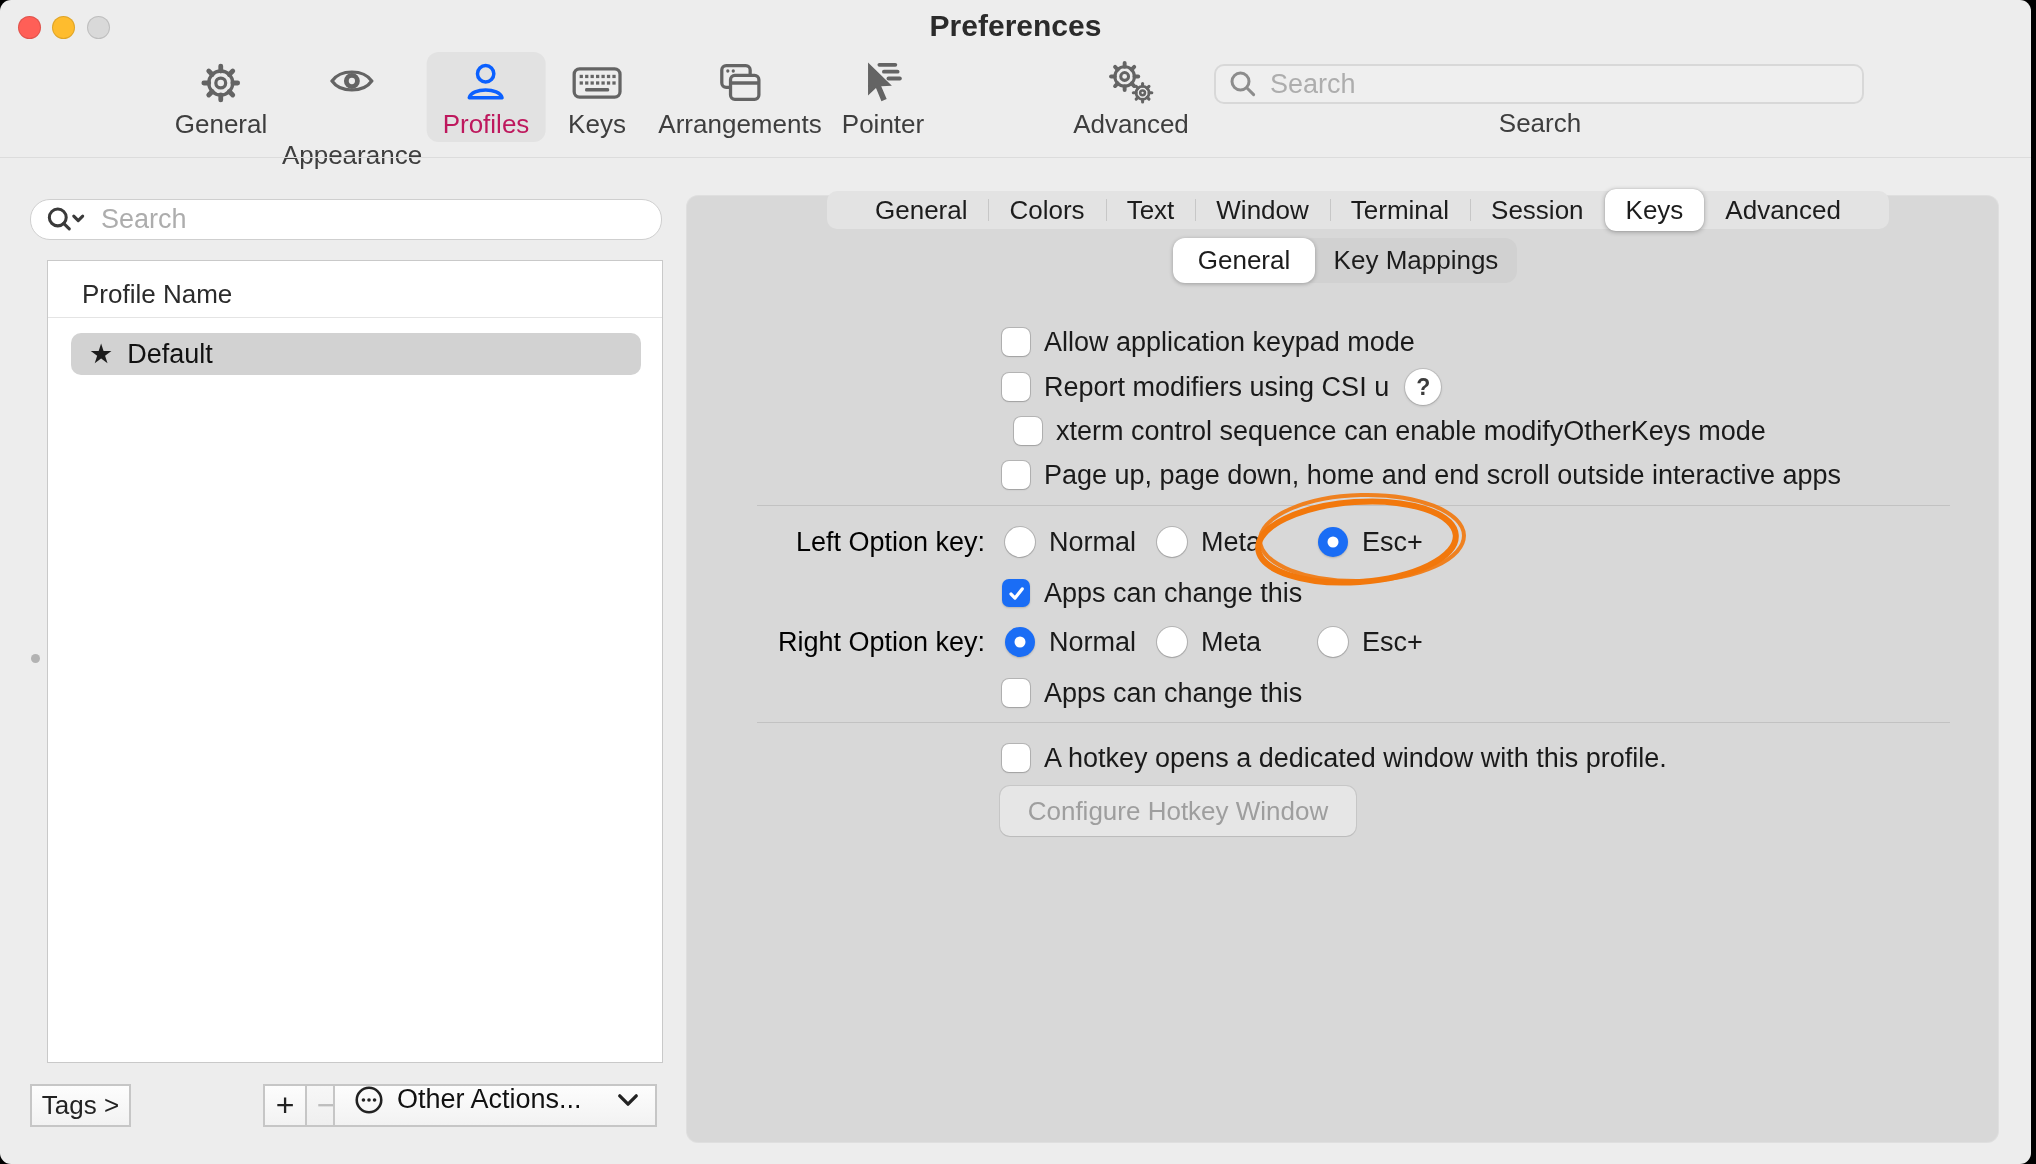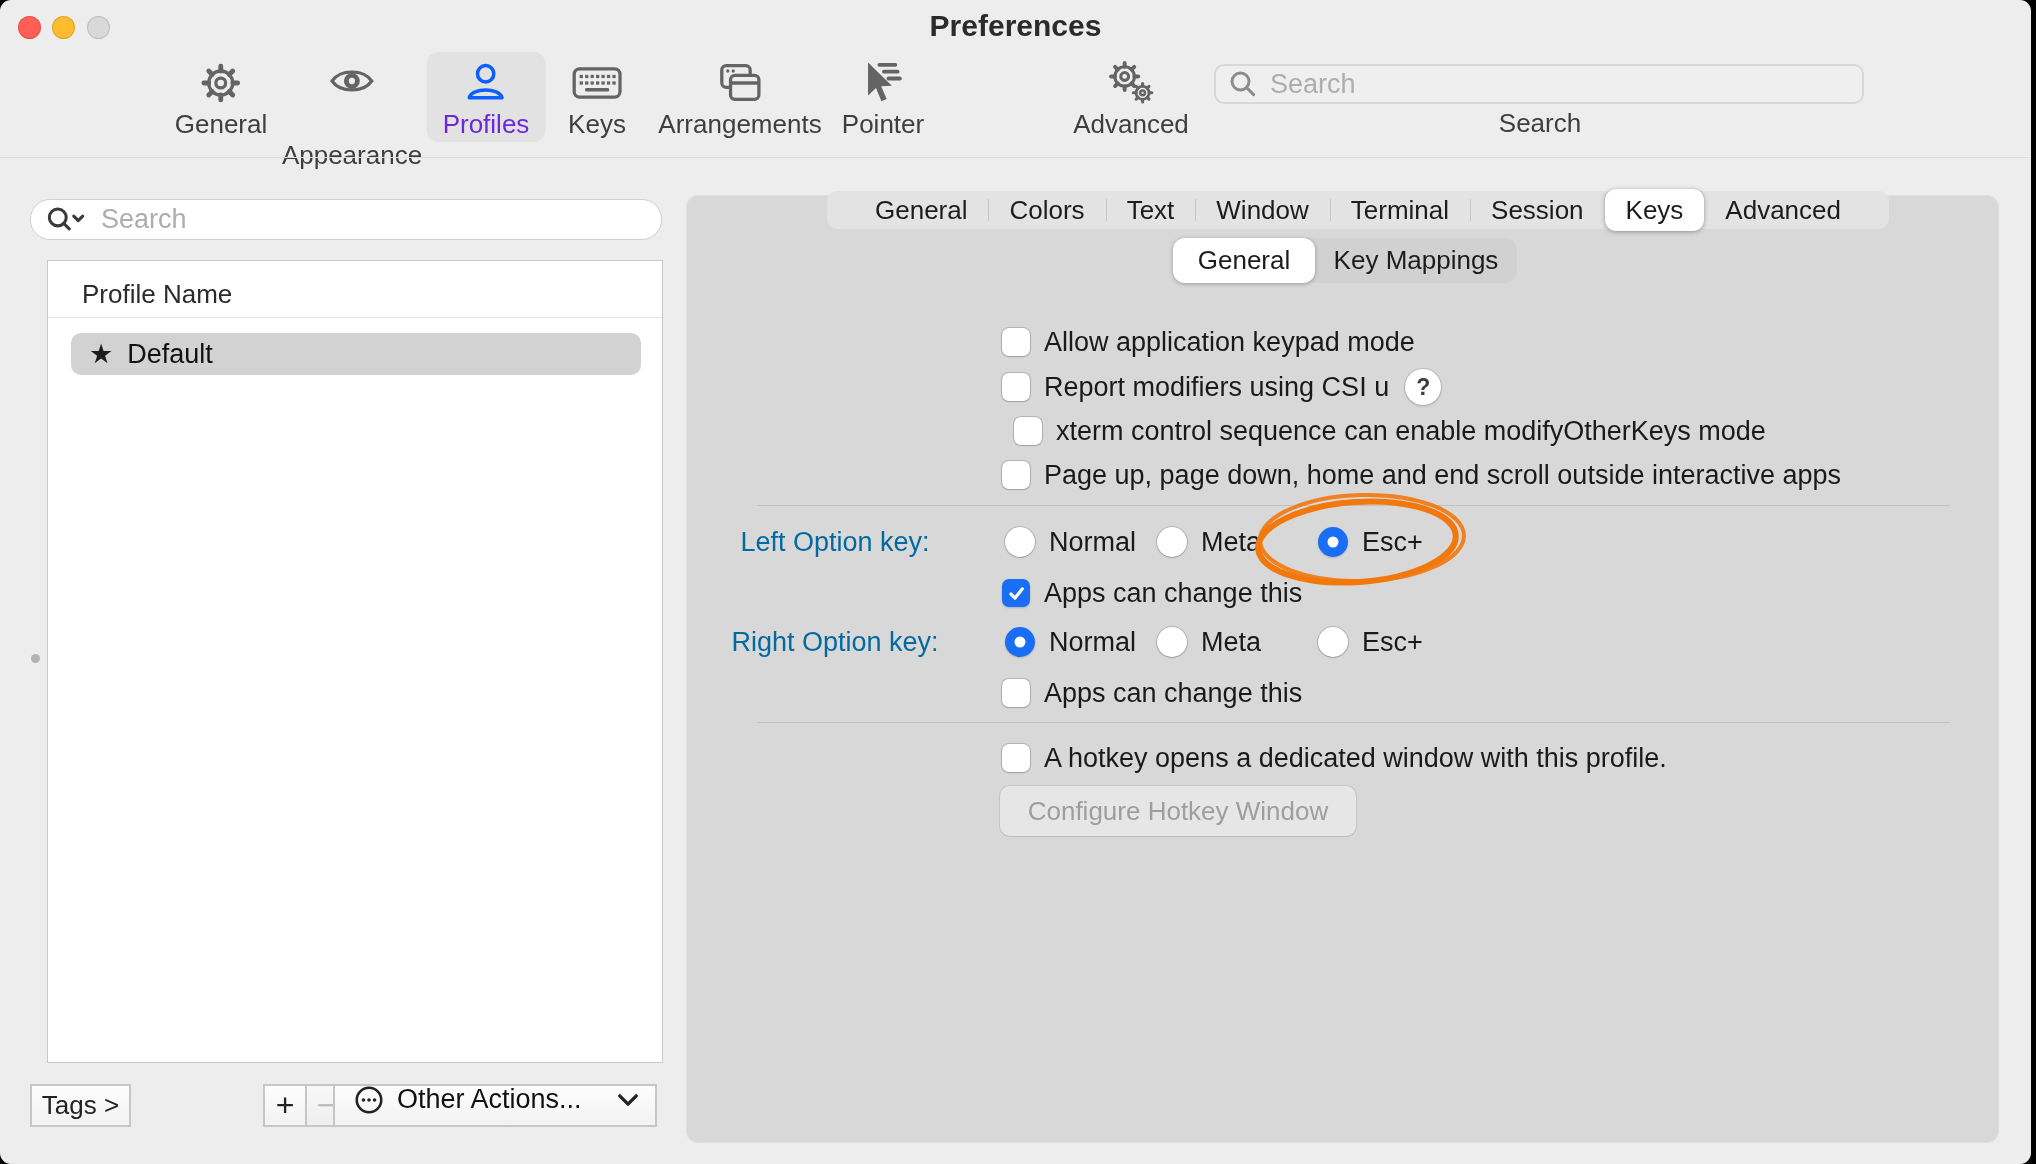--- a/index.html
+++ b/index.html
@@ -23,21 +23,21 @@
   .tl.zoom{left:87px;background:#D9D9D9;}
   .toolbar-line{position:absolute;left:0;top:157px;width:2031px;height:1px;background:#DCDCDC;}
   .tb-item{
     position:absolute;top:52px;height:90px;transform:translateX(-50%);
     display:flex;flex-direction:column;align-items:center;justify-content:flex-start;
     padding:6px 16px 0 16px;border-radius:12px;box-sizing:border-box;
   }
   .tb-item.selected{background:#E2E2E2;}
   .tb-icon{height:50px;display:flex;align-items:center;justify-content:center;}
   .tb-label{font-size:26px;color:#3e3e3e;margin-top:1px;white-space:nowrap;}
-  .tb-item.selected .tb-label{color:#6d28d9;}
+  .tb-item.selected .tb-label{color:#be185d;}
   .tb-search{
     position:absolute;left:1214px;top:64px;width:650px;height:40px;box-sizing:border-box;
     border:2px solid #D8D8D8;border-radius:10px;background:#EFEFEF;
     display:flex;align-items:center;gap:10px;padding:0 12px;
   }
   .tb-search input, .sb-search input{
     border:none;outline:none;background:transparent;font-family:inherit;
     font-size:27px;color:#333;flex:1;min-width:0;
   }
   .tb-search input::placeholder, .sb-search input::placeholder{color:#ADADAD;}
@@ -110,21 +110,21 @@
   .radio{
     width:30px;height:30px;border-radius:50%;background:#fff;flex:none;position:relative;
     box-shadow:0 0 0 1px rgba(0,0,0,.16),0 1px 2px rgba(0,0,0,.12);
   }
   .radio.on{background:#1A6DF5;box-shadow:0 1px 2px rgba(0,0,0,.18);}
   .radio.on::after{
     content:"";position:absolute;left:50%;top:50%;width:11px;height:11px;border-radius:50%;
     background:#fff;transform:translate(-50%,-50%);
   }
   .cbl{font-size:27px;color:#1a1a1a;white-space:nowrap;}
-  .optlabel{position:absolute;left:685px;width:300px;text-align:center;font-size:27px;color:#0369a1;line-height:40px;}
+  .optlabel{position:absolute;left:685px;width:300px;text-align:right;font-size:27px;color:#000000;line-height:40px;}
   .help{
     width:36px;height:36px;border-radius:50%;background:#fff;flex:none;
     box-shadow:0 0 0 1px rgba(0,0,0,.10),0 1px 3px rgba(0,0,0,.18);
     display:flex;align-items:center;justify-content:center;font-size:23px;font-weight:bold;color:#3c3c3c;
     margin-left:2px;
   }
   .sep{position:absolute;left:757px;width:1193px;height:1px;background:#C2C2C2;}
   .dbtn{
     position:absolute;left:1000px;top:786px;width:356px;height:50px;border-radius:10px;
     background:#E6E6E6;box-shadow:0 0 0 1px rgba(0,0,0,.08),0 1px 1px rgba(0,0,0,.06);

